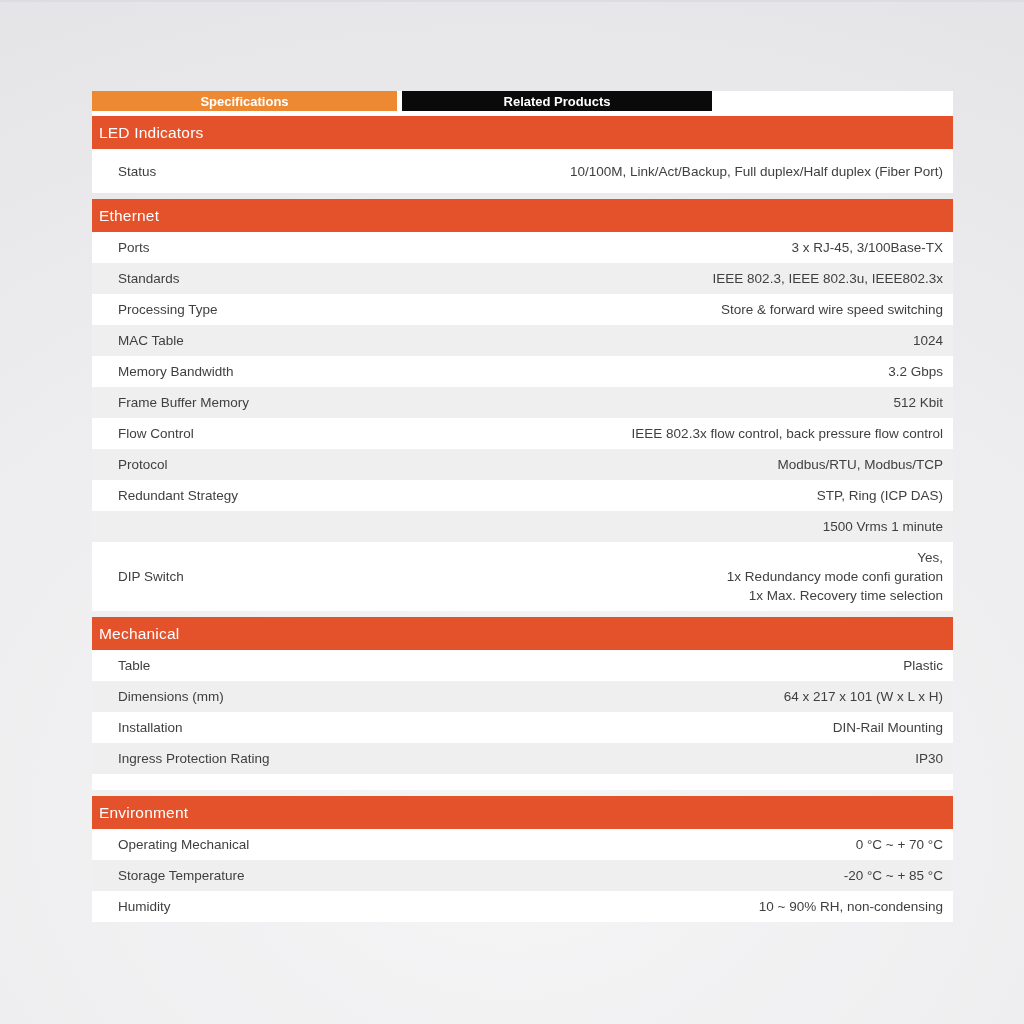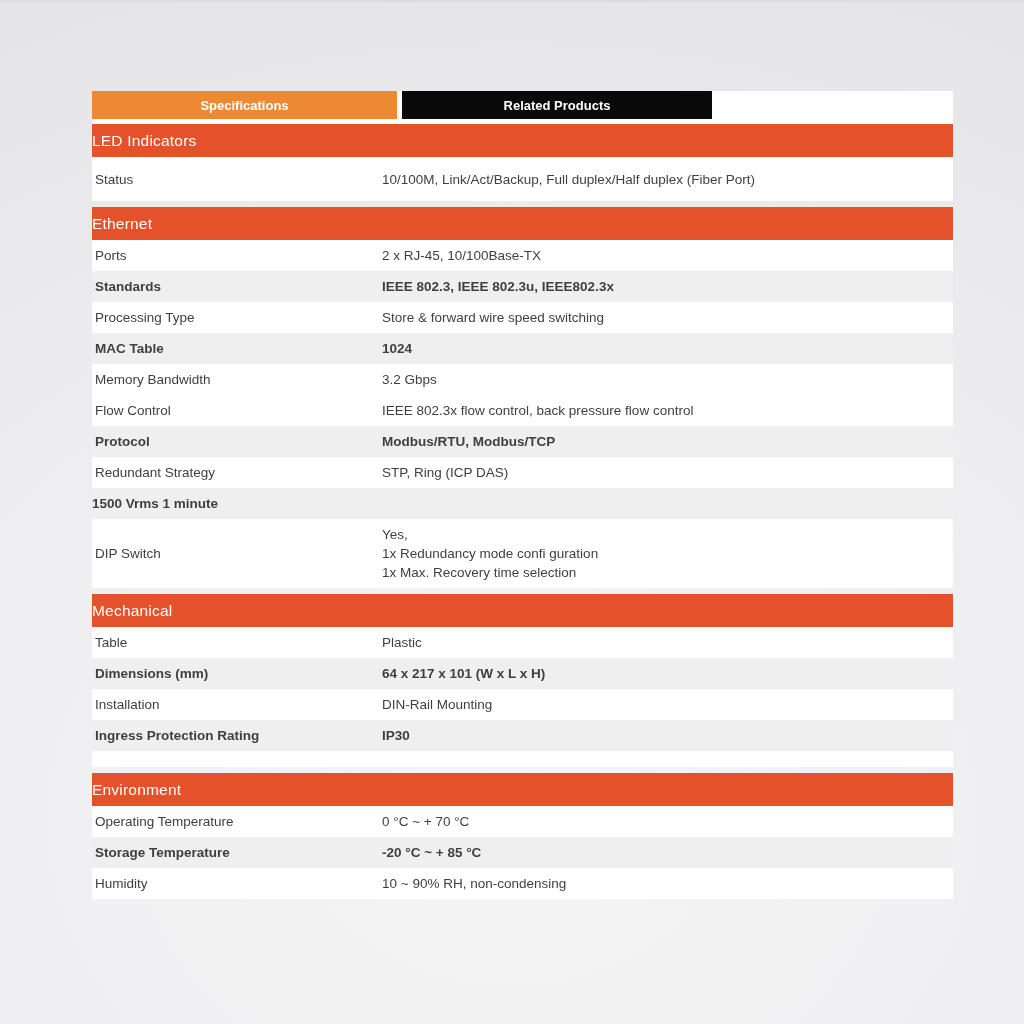--- a/index.html
+++ b/index.html
@@ -16,45 +16,45 @@
     font-family:"Liberation Sans", sans-serif;
     background:radial-gradient(120% 95% at 50% 80%, #f5f5f6 0%, #ededef 55%, #e3e3e6 100%);
   }
   body::before{
     content:"";position:absolute;left:0;top:0;width:1024px;height:2px;
     background:#dcdde0;
   }
   #panel{position:absolute;left:92px;top:91px;width:861px;}
   .tabs{display:flex;gap:5px;background:#ffffff;padding-bottom:5px;}
   .tab{
-    height:28px;display:flex;align-items:center;justify-content:center;
+    height:20px;display:flex;align-items:center;justify-content:center;
     background:var(--tab-black);color:#fff;font-size:13px;font-weight:bold;
     cursor:pointer;
   }
   .tab.active{background:var(--tab-orange);}
   .tab:nth-child(1){width:305px;}
   .tab:nth-child(2){width:310px;}
   .tab:nth-child(3){width:236px;justify-content:flex-end;padding-right:12px;}
   .section{margin-bottom:6px;}
   .section:last-child{margin-bottom:12px;}
   .section-header{
     height:33px;background:var(--header-orange);color:#ffffff;
-    display:flex;align-items:center;font-size:15.5px;
+    display:flex;align-items:center;padding-left:7px;font-size:15.5px;
     letter-spacing:.2px;
   }
   .spec-row{display:flex;min-height:30px;background:#ffffff;color:var(--text);font-size:13.5px;}
-  .spec-row.alt{background:var(--row-alt);font-weight:bold;}
+  .spec-row.alt{background:var(--row-alt);}
   .section.first-section .spec-row{min-height:44px;}
   .spec-label{
-    width:290px;flex:0 0 290px;padding-left:3px;
+    width:290px;flex:0 0 290px;padding-left:26px;
     display:flex;align-items:center;
   }
   .spec-value{
     flex:1;display:flex;flex-direction:column;justify-content:center;
-    padding:6px 10px 6px 0;line-height:19px;
+    padding:6px 10px 6px 0;line-height:19px;text-align:right;
   }
   .spacer{height:16px;background:#ffffff;}
 </style>
 </head>
 <body>
 
 <div id="panel">
   <nav class="tabs">
     <div class="tab active">Specifications</div>
     <div class="tab">Related Products</div>
@@ -67,21 +67,21 @@
           <div class="spec-value">
             <div>10/100M, Link/Act/Backup, Full duplex/Half duplex (Fiber Port)</div>
           </div>
         </div>
       </section>
       <section class="section">
         <div class="section-header">Ethernet</div>
         <div class="spec-row">
           <div class="spec-label">Ports</div>
           <div class="spec-value">
-            <div>2 x RJ-45, 10/100Base-TX</div>
+            <div>3 x RJ-45, 3/100Base-TX</div>
           </div>
         </div>
         <div class="spec-row alt">
           <div class="spec-label">Standards</div>
           <div class="spec-value">
             <div>IEEE 802.3, IEEE 802.3u, IEEE802.3x</div>
           </div>
         </div>
         <div class="spec-row">
           <div class="spec-label">Processing Type</div>
@@ -92,20 +92,26 @@
         <div class="spec-row alt">
           <div class="spec-label">MAC Table</div>
           <div class="spec-value">
             <div>1024</div>
           </div>
         </div>
         <div class="spec-row">
           <div class="spec-label">Memory Bandwidth</div>
           <div class="spec-value">
             <div>3.2 Gbps</div>
+          </div>
+        </div>
+        <div class="spec-row alt">
+          <div class="spec-label">Frame Buffer Memory</div>
+          <div class="spec-value">
+            <div>512 Kbit</div>
           </div>
         </div>
         <div class="spec-row">
           <div class="spec-label">Flow Control</div>
           <div class="spec-value">
             <div>IEEE 802.3x flow control, back pressure flow control</div>
           </div>
         </div>
         <div class="spec-row alt">
           <div class="spec-label">Protocol</div>
@@ -157,21 +163,21 @@
           <div class="spec-label">Ingress Protection Rating</div>
           <div class="spec-value">
             <div>IP30</div>
           </div>
         </div>
         <div class="spacer"></div>
       </section>
       <section class="section">
         <div class="section-header">Environment</div>
         <div class="spec-row">
-          <div class="spec-label">Operating Temperature</div>
+          <div class="spec-label">Operating Mechanical</div>
           <div class="spec-value">
             <div>0 °C ~ + 70 °C</div>
           </div>
         </div>
         <div class="spec-row alt">
           <div class="spec-label">Storage Temperature</div>
           <div class="spec-value">
             <div>-20 °C ~ + 85 °C</div>
           </div>
         </div>

